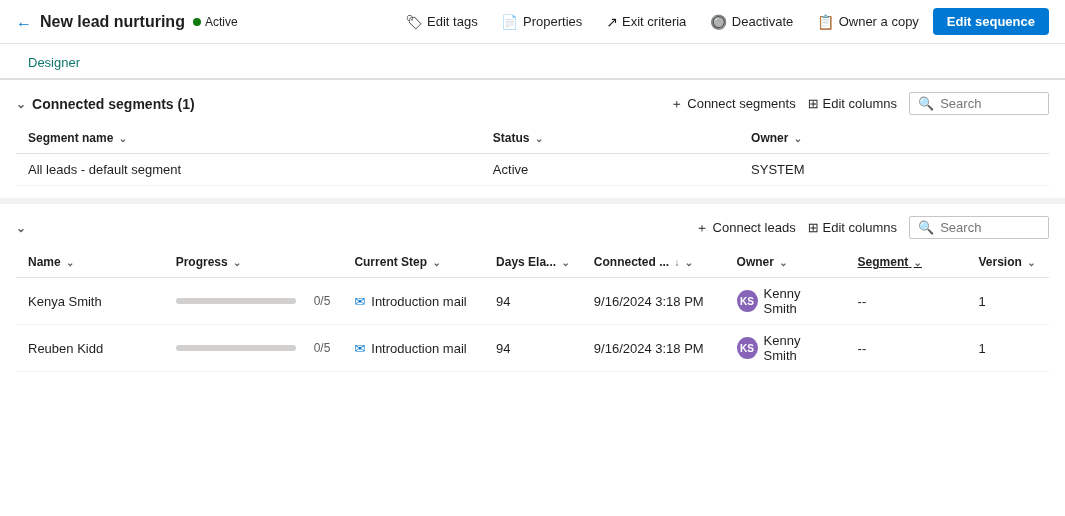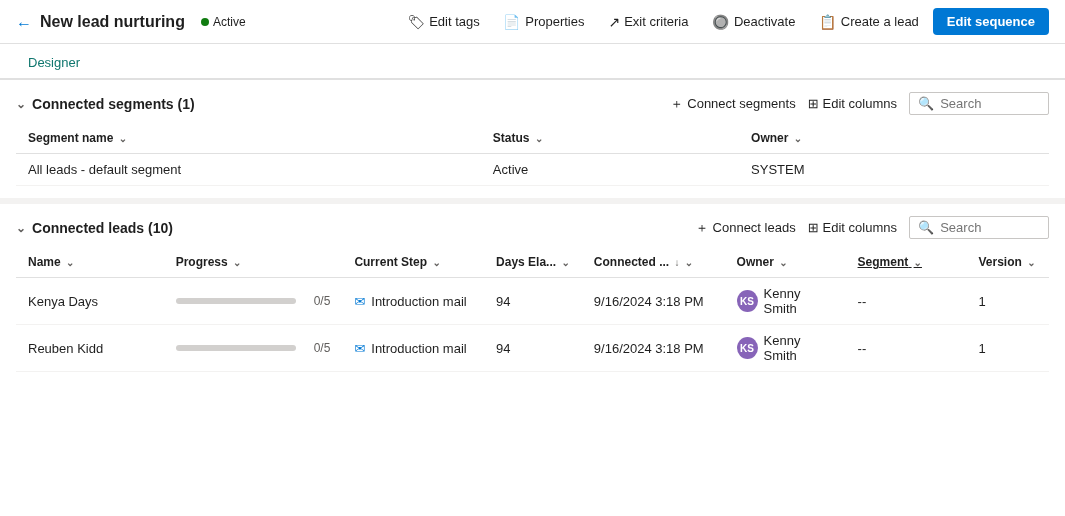--- a/index.html
+++ b/index.html
@@ -4,21 +4,21 @@
   <style>
     * { box-sizing: border-box; margin: 0; padding: 0; }
     body { font-family: 'Segoe UI', sans-serif; font-size: 13px; color: #1f1f1f; background: #fff; overflow: hidden; }
 
     
     .top-bar {
       display: flex; align-items: center; padding: 6px 16px; border-bottom: 1px solid #e0e0e0;
       height: 44px; gap: 8px;
     }
     .back-btn { background: none; border: none; cursor: pointer; color: #0078d4; font-size: 16px; display: flex; align-items: center; }
-    .page-title { font-size: 16px; font-weight: 600; color: #1f1f1f; margin-right: 8px; }
+    .page-title { font-size: 16px; font-weight: 600; color: #1f1f1f; margin-right: 0; }
     .status-badge { display: flex; align-items: center; gap: 4px; font-size: 12px; color: #1f1f1f; }
     .status-dot { width: 8px; height: 8px; border-radius: 50%; background: #107c10; }
     .top-actions { display: flex; align-items: center; gap: 4px; margin-left: auto; }
     .action-btn {
       display: flex; align-items: center; gap: 4px; padding: 4px 10px;
       background: none; border: none; cursor: pointer; font-size: 13px; color: #1f1f1f;
       border-radius: 2px;
     }
     .action-btn .btn-icon { font-size: 14px; }
     .edit-seq-btn {
@@ -115,21 +115,21 @@
     <button class="action-btn">
       <span class="btn-icon">↗</span>
       <span>Exit criteria</span>
     </button>
     <button class="action-btn">
       <span class="btn-icon">🔘</span>
       <span>Deactivate</span>
     </button>
     <button class="action-btn">
       <span class="btn-icon">📋</span>
-      <span>Create a lead</span>
+      <span>Owner a copy</span>
     </button>
     <button class="edit-seq-btn">Edit sequence</button>
   </div>
 </div>
 
 <div class="tabs">
   <div class="tab">Designer</div>
 </div>
 
 <div class="section">
@@ -182,21 +182,20 @@
     </table>
   </div>
 </div>
 
 <hr class="section-divider">
 
 <div class="section">
   <div class="section-header">
     <div class="section-title">
       <span class="chevron">⌄</span>
-      <span>Connected leads (10)</span>
     </div>
     <div class="section-actions">
       <button class="sec-btn">
         <span>＋</span>
         <span>Connect leads</span>
       </button>
       <button class="sec-btn">
         <span>⊞</span>
         <span>Edit columns</span>
       </button>
@@ -241,21 +240,21 @@
             <span class="sort-arrow">⌄</span>
           </th>
           <th style="width:8%;">
             <span>Version</span>
             <span class="sort-arrow">⌄</span>
           </th>
         </tr>
       </thead>
       <tbody id="leads-tbody">
       <tr>
-    <td>Kenya Days</td>
+    <td>Kenya Smith</td>
     <td>
       <div class="progress-bar-wrap">
         <div class="progress-bar">
           <div class="progress-fill" style="width:0%"></div>
         </div>
         <span class="progress-label">0/5</span>
       </div>
     </td>
     <td>
       <div class="step-cell">

